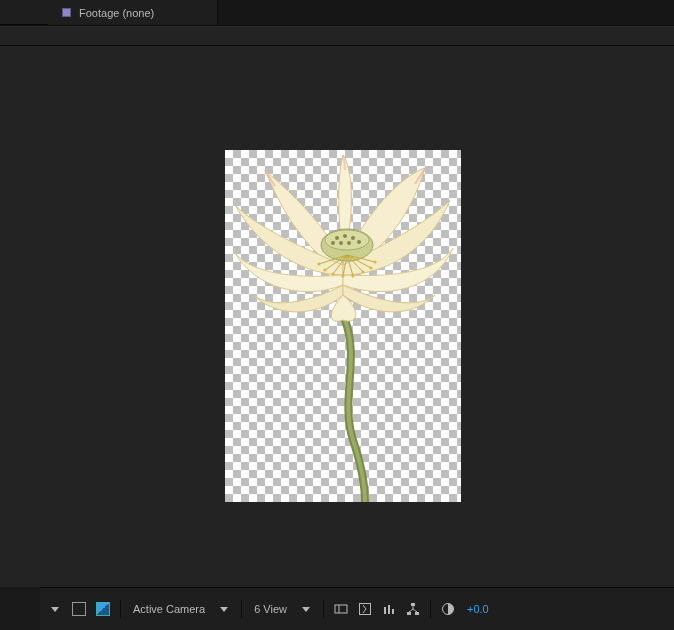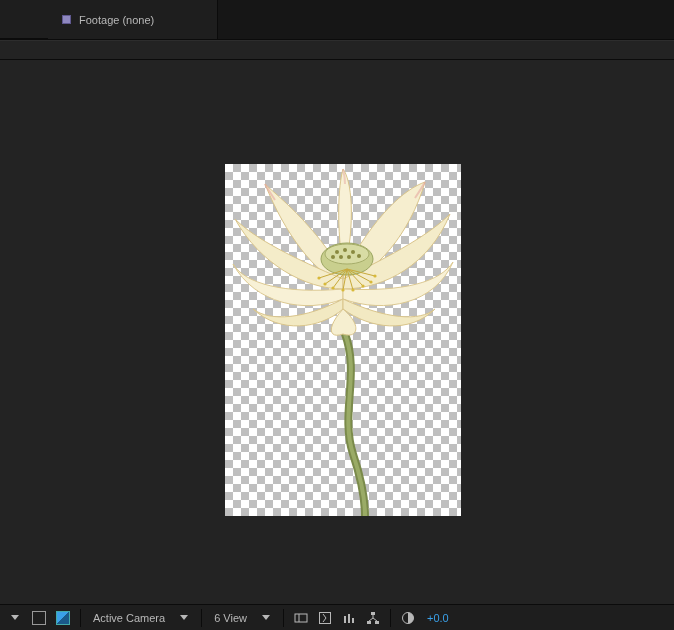--- a/index.html
+++ b/index.html
@@ -1,37 +1,37 @@
 <!DOCTYPE html>
 <html><head>
 <meta charset="utf-8">
 <style>
   * { box-sizing: border-box; margin: 0; padding: 0; }
   html, body { width: 674px; height: 630px; overflow: hidden; background: #1a1a1a; font-family: "Segoe UI", Tahoma, sans-serif; font-size: 11px; color: #b8b8b8; }
   .app { display: flex; flex-direction: column; width: 100%; height: 100%; }
-  .tab-strip { height: 40px; background: #161616; display: flex; align-items: stretch; border-bottom: 1px solid #0b0b0b; }
+  .tab-strip { height: 26px; background: #161616; display: flex; align-items: stretch; border-bottom: 1px solid #0b0b0b; }
   .tab-gap { width: 48px; background: #1e1e1e; border-bottom: 1px solid #0b0b0b; }
   .tab { display: flex; align-items: center; gap: 8px; padding: 0 14px; background: #1e1e1e; border-right: 1px solid #0b0b0b; min-width: 170px; }
   .tab-title { color: #b8b8b8; }
   .footage-swatch { width: 9px; height: 9px; background: #8f88c0; border: 1px solid #5f588f; }
   .divider-strip { height: 20px; background: #232323; border-top: 1px solid #2d2d2d; border-bottom: 1px solid #0b0b0b; }
   .viewport { flex: 1; background: #232323; position: relative; display: flex; align-items: center; justify-content: center; }
   .canvas-wrap { position: absolute; left: 225px; top: 104px; width: 236px; height: 352px; }
   .checker { position: absolute; inset: 0;
     background-image:
       linear-gradient(45deg, #bfbfbf 25%, transparent 25%),
       linear-gradient(-45deg, #bfbfbf 25%, transparent 25%),
       linear-gradient(45deg, transparent 75%, #bfbfbf 75%),
       linear-gradient(-45deg, transparent 75%, #bfbfbf 75%);
     background-size: 16px 16px;
     background-position: 0 0, 0 8px, 8px -8px, -8px 0;
     background-color: #fff;
   }
   .flower-svg { position: absolute; inset: 0; width: 100%; height: 100%; display: block; }
-  .bottom-bar { height: 26px; background: #1e1e1e; border-top: 1px solid #0b0b0b; display: flex; align-items: center; padding: 0 6px; gap: 6px; }
+  .bottom-bar { height: 43px; background: #1e1e1e; border-top: 1px solid #0b0b0b; display: flex; align-items: center; padding: 0 6px; gap: 6px; margin-left: 40px; }
   .ctrl { display: flex; align-items: center; justify-content: center; height: 18px; min-width: 18px; color: #b8b8b8; cursor: pointer; }
   .sep { width: 1px; height: 18px; background: #0b0b0b; margin: 0 2px; }
   .label { color: #b8b8b8; padding: 0 4px; }
   .exposure { color: #3aa0e8; padding: 0 4px; }
   .chev { width: 0; height: 0; border-left: 4px solid transparent; border-right: 4px solid transparent; border-top: 5px solid #b8b8b8; }
   .icon-box { width: 14px; height: 14px; border: 1px solid #999; }
   .icon-box-filled { width: 14px; height: 14px; border: 1px solid #4aa; background: linear-gradient(135deg,#3aa0e8 50%, #1a5a8a 50%); }
   svg { display: block; }
 </style>
 </head>

